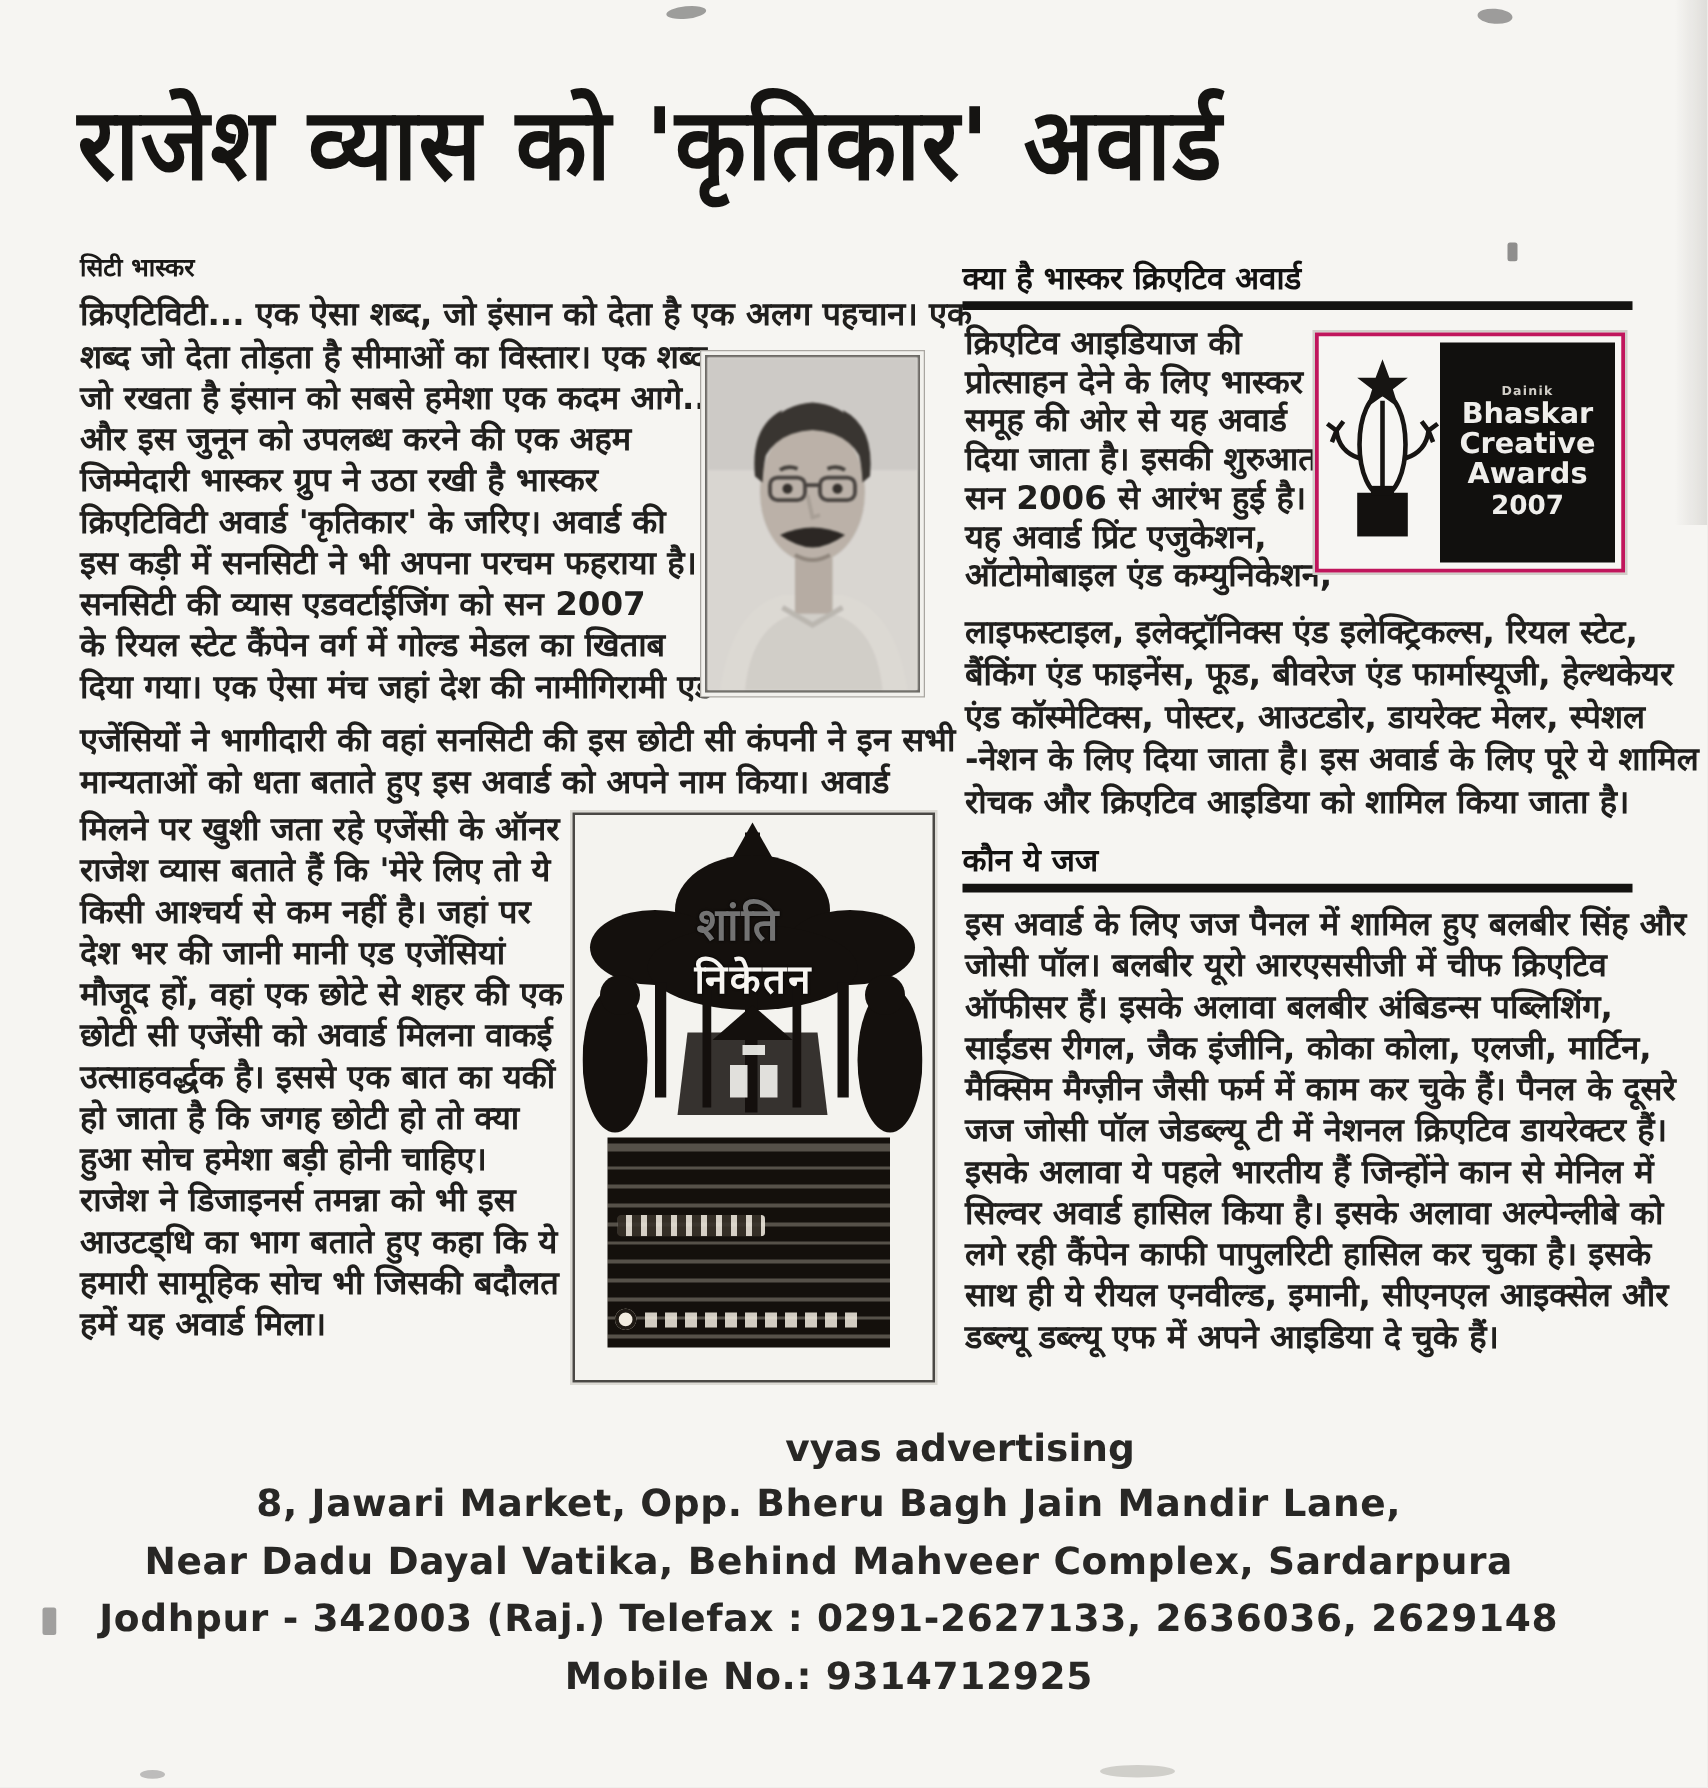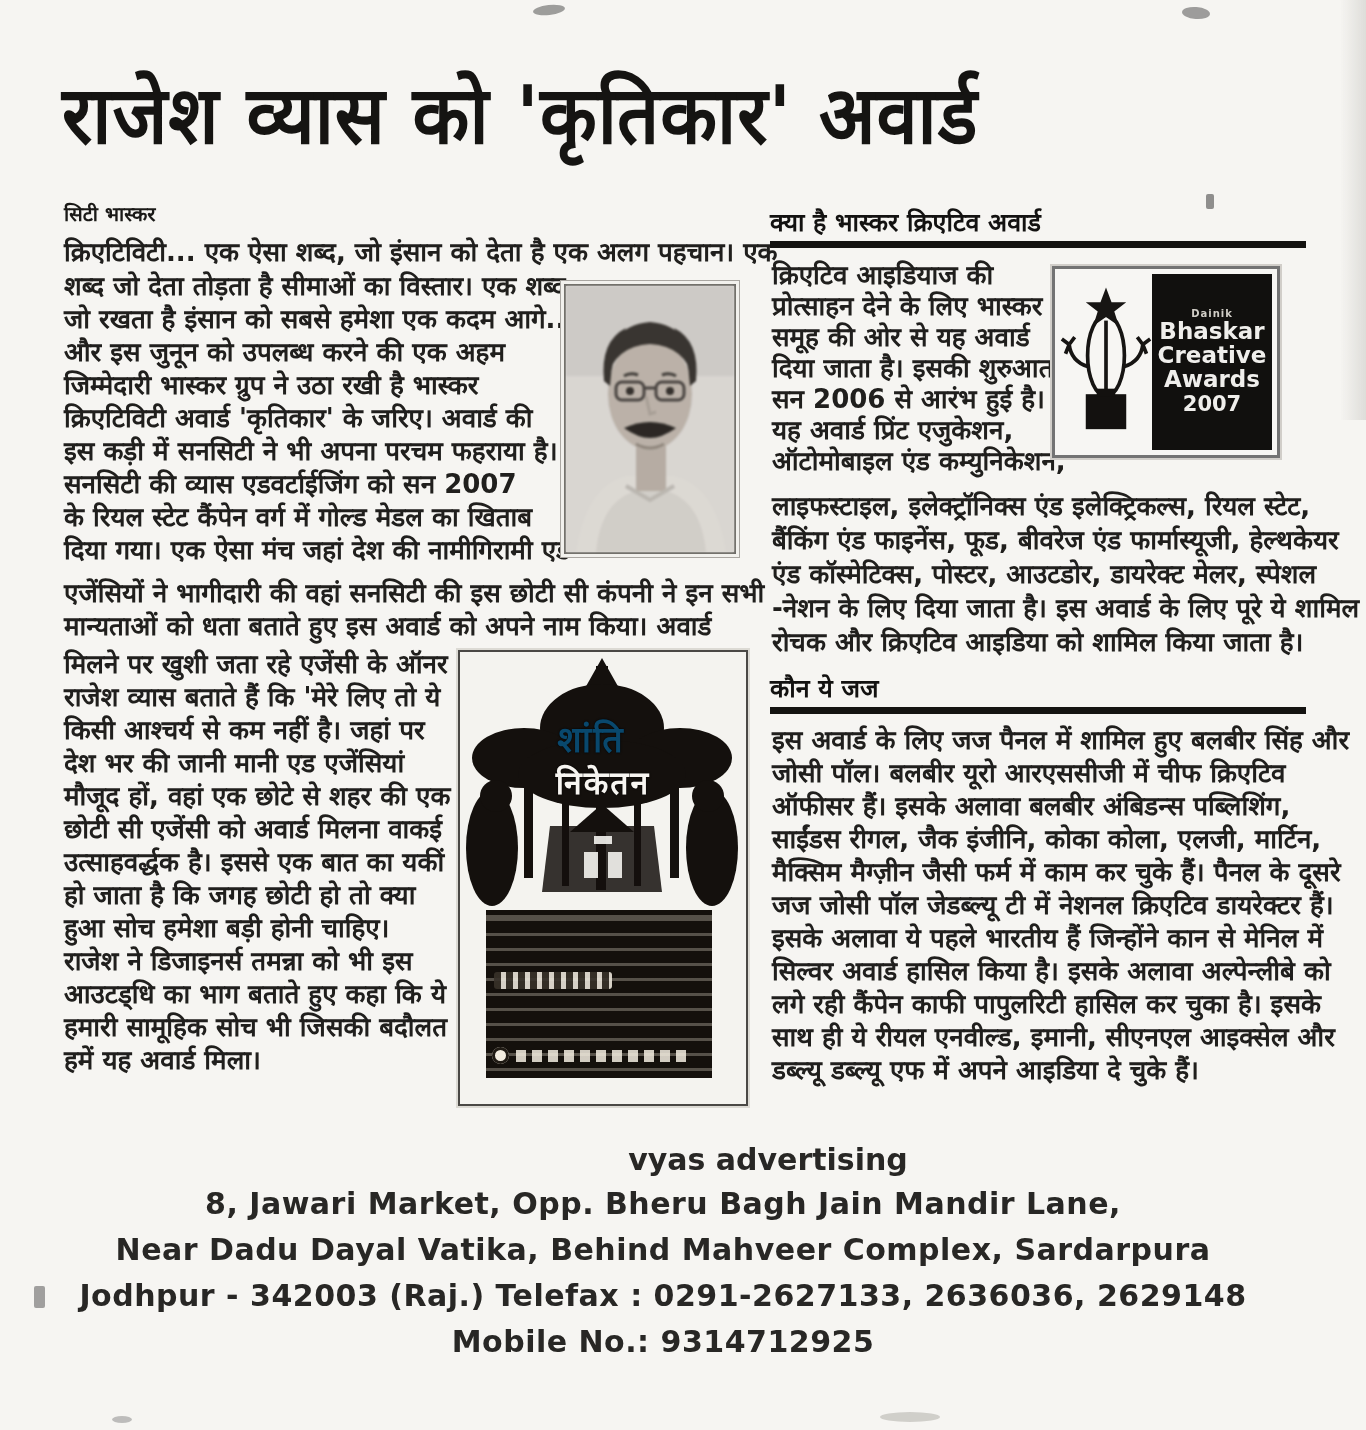--- a/index.html
+++ b/index.html
@@ -30,21 +30,21 @@
     background:#d8d5d1;border:2px solid #6b6965;box-shadow:0 0 0 3px #efeeea,0 0 0 4px #a8a5a0;
   }
   .photo svg{width:100%;height:100%;filter:blur(1px);}
   
   .ad-box{
     position:absolute;left:458px;top:650px;width:286px;height:452px;
     background:#f1f0ec;border:2px solid #4c4a47;box-shadow:0 0 0 2px #d9d7d2;
   }
   .ad-canopy{position:absolute;left:6px;top:4px;width:272px;height:252px;}
   .ad-title1{position:absolute;left:0;top:62px;width:262px;text-align:center;
-    font-size:36px;font-weight:bold;color:#0c4a6e;letter-spacing:2px;text-shadow:0 0 2px #000;}
+    font-size:36px;font-weight:bold;color:#737373;letter-spacing:2px;text-shadow:0 0 2px #000;}
   .ad-title2{position:absolute;left:0;top:108px;width:286px;text-align:center;
     font-size:32px;font-weight:bold;color:#f4f2ee;letter-spacing:2px;text-shadow:0 0 2px #000;}
   .ad-blackblock{
     position:absolute;left:26px;top:258px;width:226px;height:168px;background:#17130f;
     background-image:
       repeating-linear-gradient(to bottom, rgba(235,228,215,0.30) 0 3px, rgba(0,0,0,0) 3px 15px);
     background-position:0 8px;background-size:100% 100%;
   }
   .ad-pill{position:absolute;left:8px;top:62px;width:118px;height:17px;background:#e8e3d8;border-radius:3px;
     background-image:repeating-linear-gradient(to right,#3a342c 0 7px,#e8e3d8 7px 12px);opacity:.9;}
@@ -59,22 +59,22 @@
   #rc1-rule{left:770px;top:241px;width:536px;}
   #rc1-narrow{left:772px;top:260px;width:276px;}
   #rc1-narrow .tline{line-height:31px;}
   #rc1-wide{left:772px;top:489px;width:534px;}
   #rc1-wide .tline{line-height:34px;}
   #rc2-head{left:770px;top:670px;}
   #rc2-rule{left:770px;top:707px;width:536px;}
   #rc2-lines{left:772px;top:724px;width:534px;}
   
   .logo-box{
-    position:absolute;left:1052px;top:266px;width:228px;height:192px;
-    background:#f4f3f0;border:3px solid #737373;box-shadow:0 0 0 2px #cfccc7;
+    position:absolute;left:1052px;top:266px;width:248px;height:192px;
+    background:#f4f3f0;border:3px solid #be185d;box-shadow:0 0 0 2px #cfccc7;
     display:flex;align-items:stretch;padding:5px;box-sizing:border-box;
   }
   .logo-trophy{width:92px;height:100%;}
   .logo-dark{flex:1;background:#141311;color:#ecebe8;display:flex;flex-direction:column;
     align-items:center;justify-content:center;line-height:1.05;padding:4px 2px;}
   .logo-small{font-size:10px;font-weight:bold;letter-spacing:1px;color:#cfccc5;}
   .logo-big{font-size:23px;font-weight:bold;}
   .logo-year{font-size:21px;font-weight:bold;margin-top:2px;}
   
   .footer{position:absolute;left:0;top:1142px;width:1326px;text-align:center;color:#2b2a28;}

